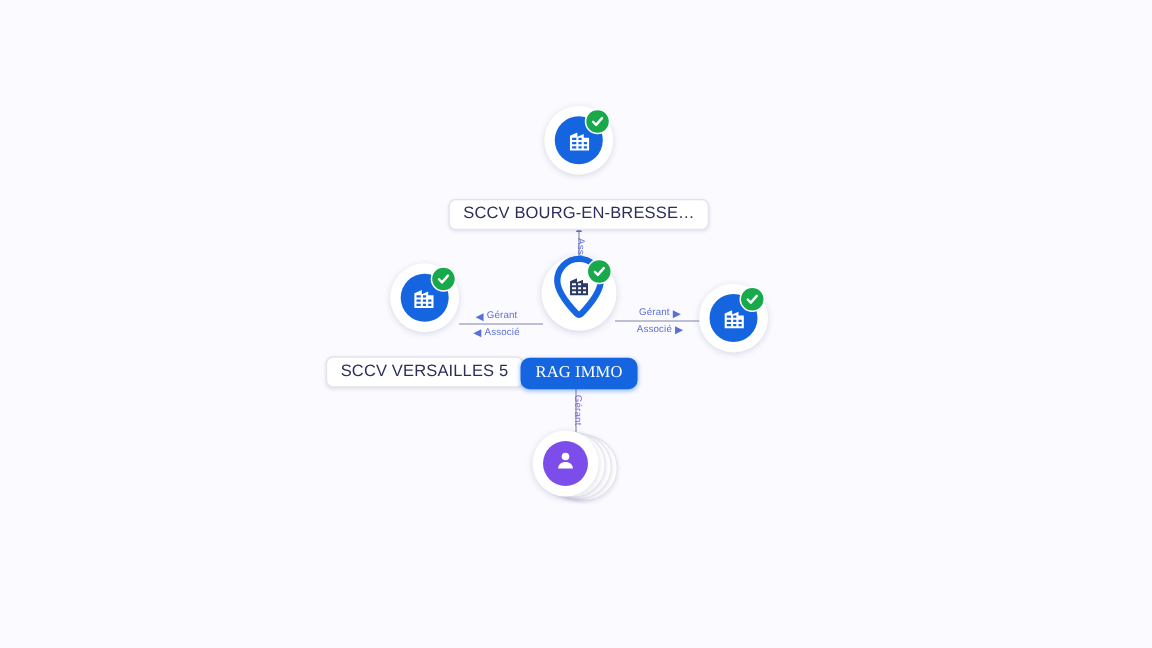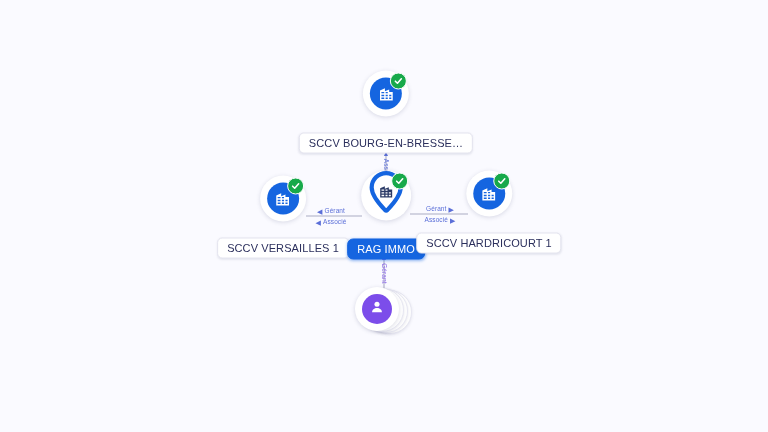--- a/index.html
+++ b/index.html
@@ -181,20 +181,21 @@
     letter-spacing: 0.1px;
     white-space: nowrap;
     box-shadow: 0 1px 2px rgba(60,64,110,0.10);
   }
   .node-label.selected {
     background: #1565e0;
     border-color: #1565e0;
     color: #ffffff;
     border-radius: 6px;
     box-shadow: 0 1px 3px rgba(21,101,224,0.45);
+    font-family: Liberation Serif, serif;
   }
 
   
   .edge-label {
     position: absolute;
     font-size: 6.5px;
     line-height: 8px;
     letter-spacing: 0.1px;
     white-space: nowrap;
     color: #5b6fd8;
@@ -286,21 +287,21 @@
               <path d="M3 21V7l7-3v4l6-2.5V9h5v12H3zm2-2h4v-2H5v2zm0-4h4v-2H5v2zm0-4h4V9H5v2zm6 8h3v-2h-3v2zm0-4h3v-2h-3v2zm0-4h3V9h-3v2zm5 8h3v-2h-3v2zm0-4h3v-2h-3v2z"></path>
             </svg>
           </span>
         </div>
         <span class="check-badge">
           <svg width="9" height="9" viewBox="0 0 24 24" fill="none" stroke="#ffffff" stroke-width="4.2" stroke-linecap="round" stroke-linejoin="round">
             <polyline points="4,12.5 9.5,18 20,6"></polyline>
           </svg>
         </span>
       </div>
-      <div class="node-label">SCCV VERSAILLES 1</div>
+      <div class="node-label">SCCV VERSAILLES 5</div>
     </div>
   </div>
 
   <div class="node" style="left:386px; top:214px;">
     <div class="node-inner">
       <div class="pin-wrap">
         <div class="pin-halo"></div>
         <span class="pin-shape">
           <svg width="36" height="44" viewBox="0 0 36 44">
             <path d="M18 2.5C10.0 2.5 3.5 9.0 3.5 17.0c0 9.0 10.5 19.5 13.3 22.4a1.7 1.7 0 0 0 2.4 0C22.0 36.5 32.5 26.0 32.5 17.0c0-8.0-6.5-14.5-14.5-14.5z" fill="#ffffff" stroke="#1565e0" stroke-width="4.2"></path>
@@ -330,21 +331,20 @@
               <path d="M3 21V7l7-3v4l6-2.5V9h5v12H3zm2-2h4v-2H5v2zm0-4h4v-2H5v2zm0-4h4V9H5v2zm6 8h3v-2h-3v2zm0-4h3v-2h-3v2zm0-4h3V9h-3v2zm5 8h3v-2h-3v2zm0-4h3v-2h-3v2z"></path>
             </svg>
           </span>
         </div>
         <span class="check-badge">
           <svg width="9" height="9" viewBox="0 0 24 24" fill="none" stroke="#ffffff" stroke-width="4.2" stroke-linecap="round" stroke-linejoin="round">
             <polyline points="4,12.5 9.5,18 20,6"></polyline>
           </svg>
         </span>
       </div>
-      <div class="node-label">SCCV HARDRICOURT 1</div>
     </div>
   </div>
 
   <div class="node" style="left:383px; top:310px;">
     <div class="node-inner">
       <div class="person-stack">
         <div class="stack-card stack-c3"></div>
         <div class="stack-card stack-c2"></div>
         <div class="stack-card stack-c1"></div>
         <div class="person-front">

